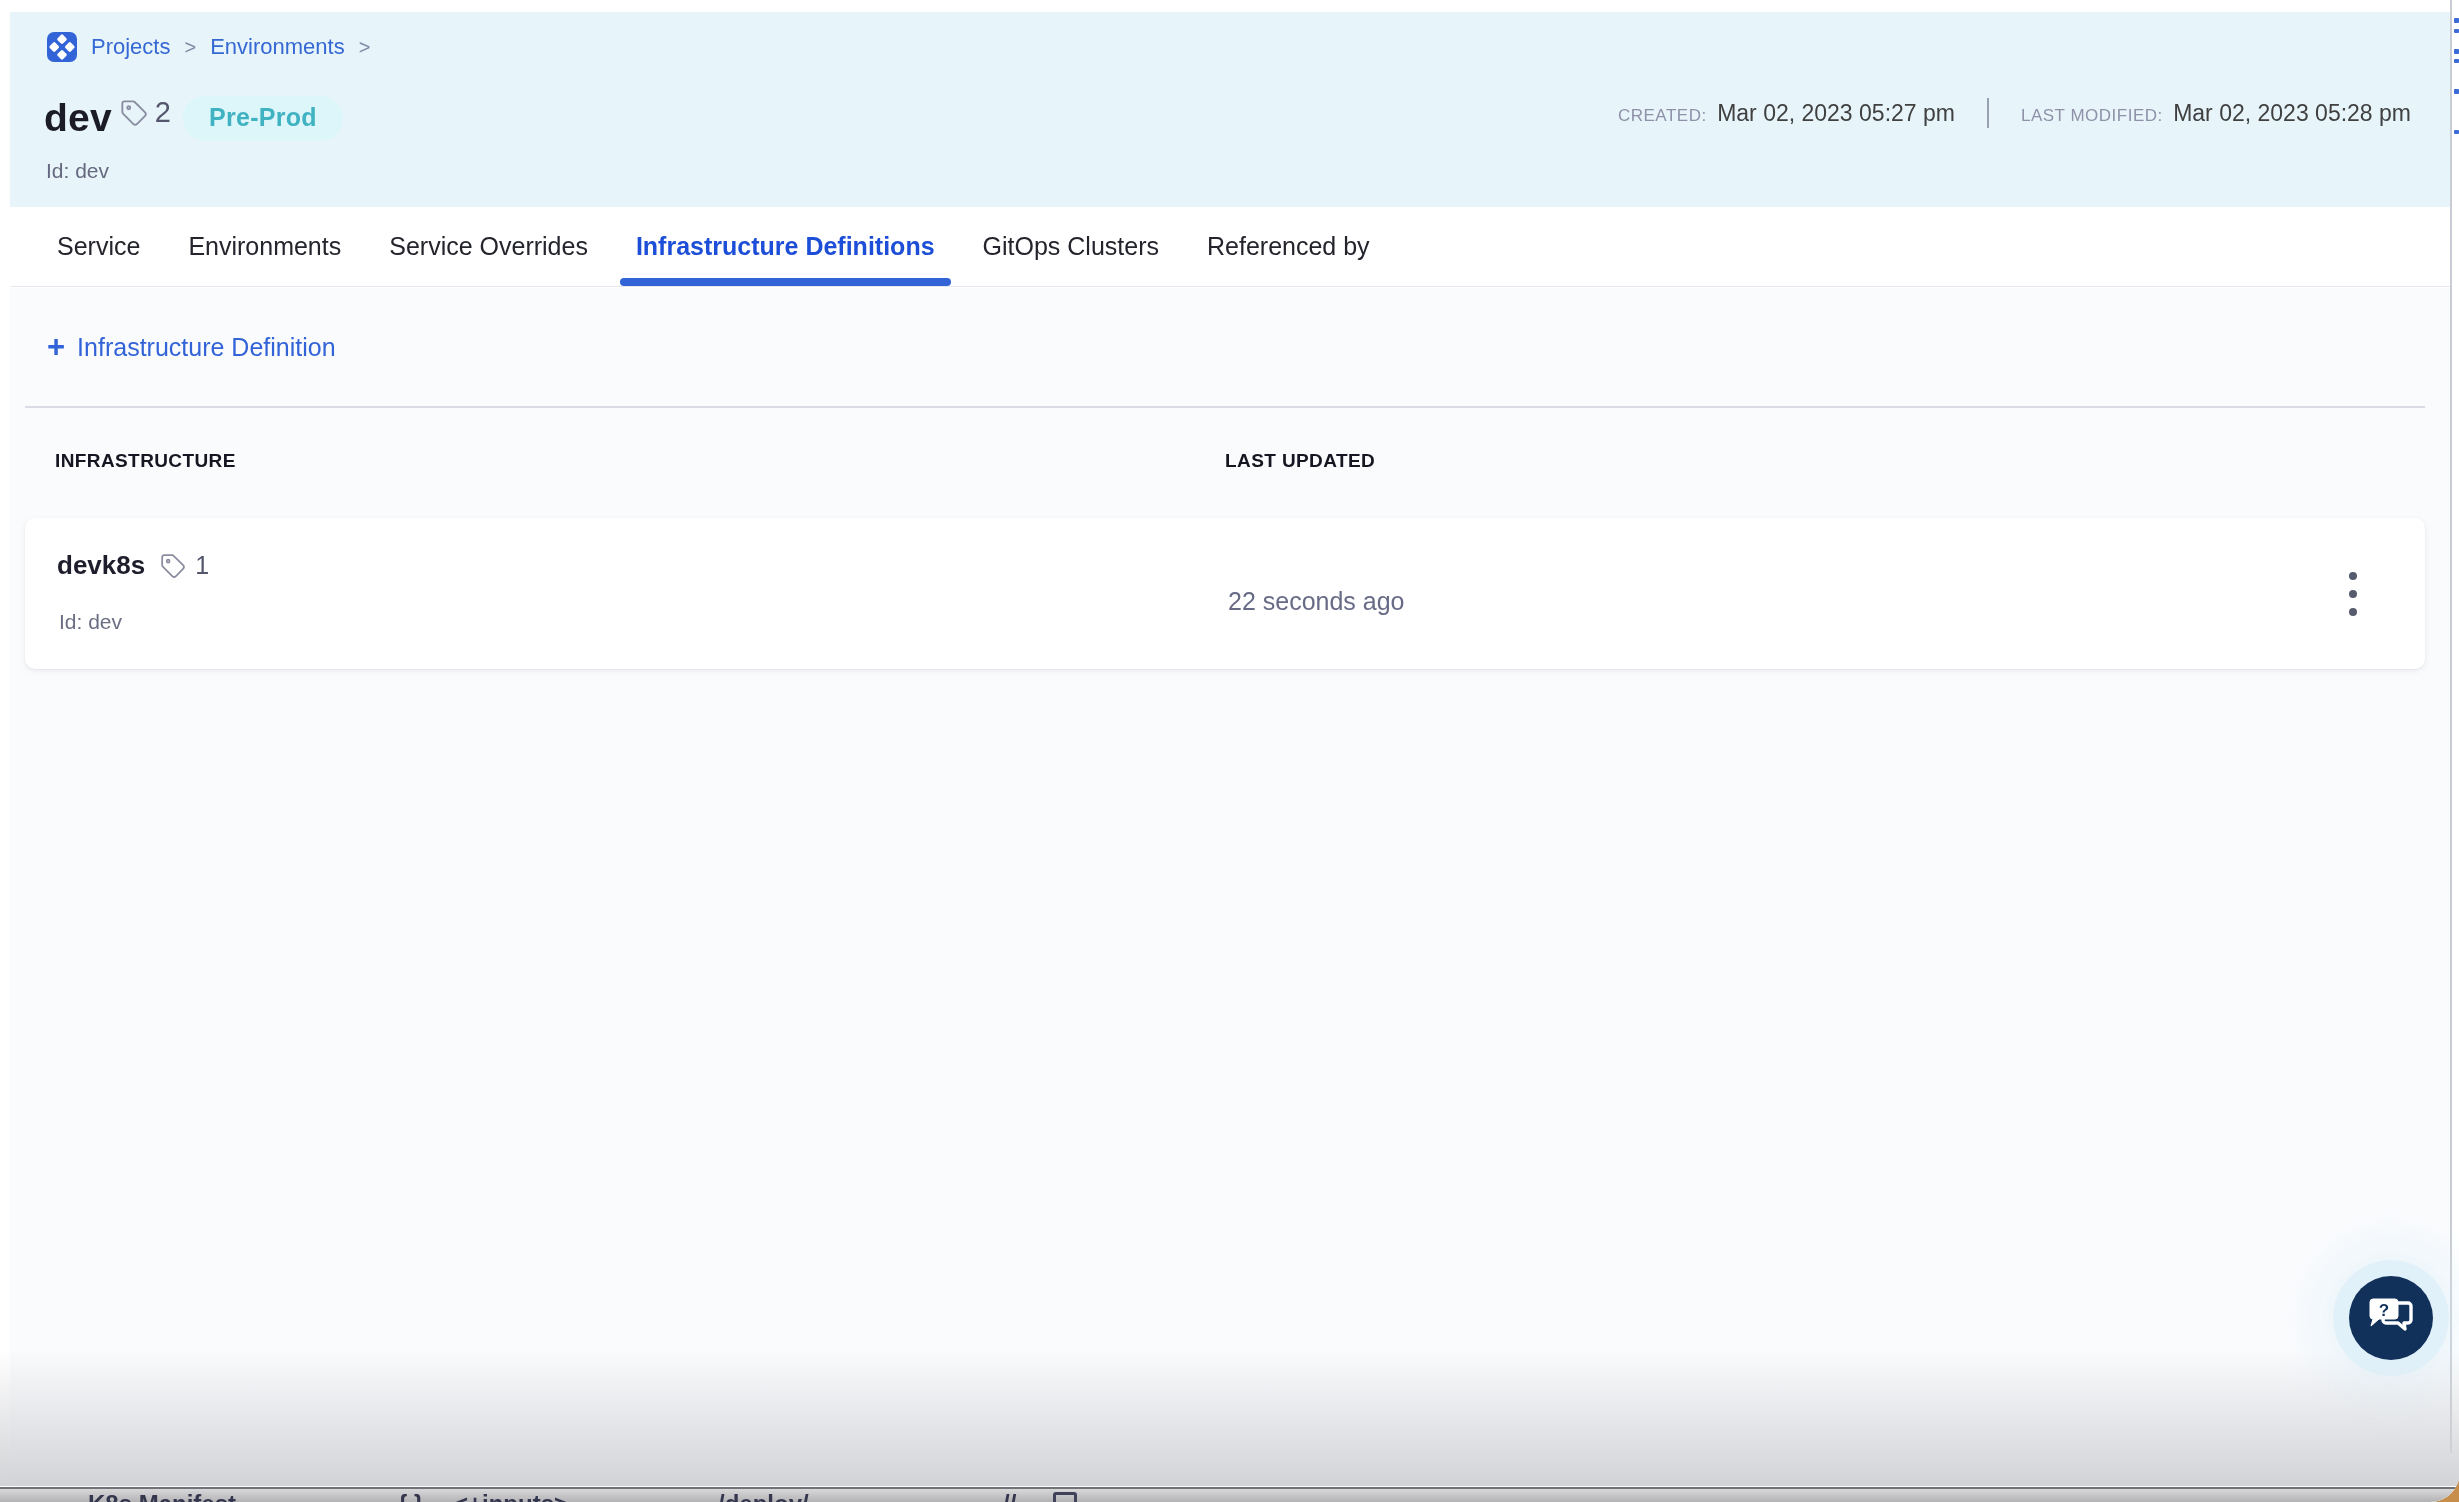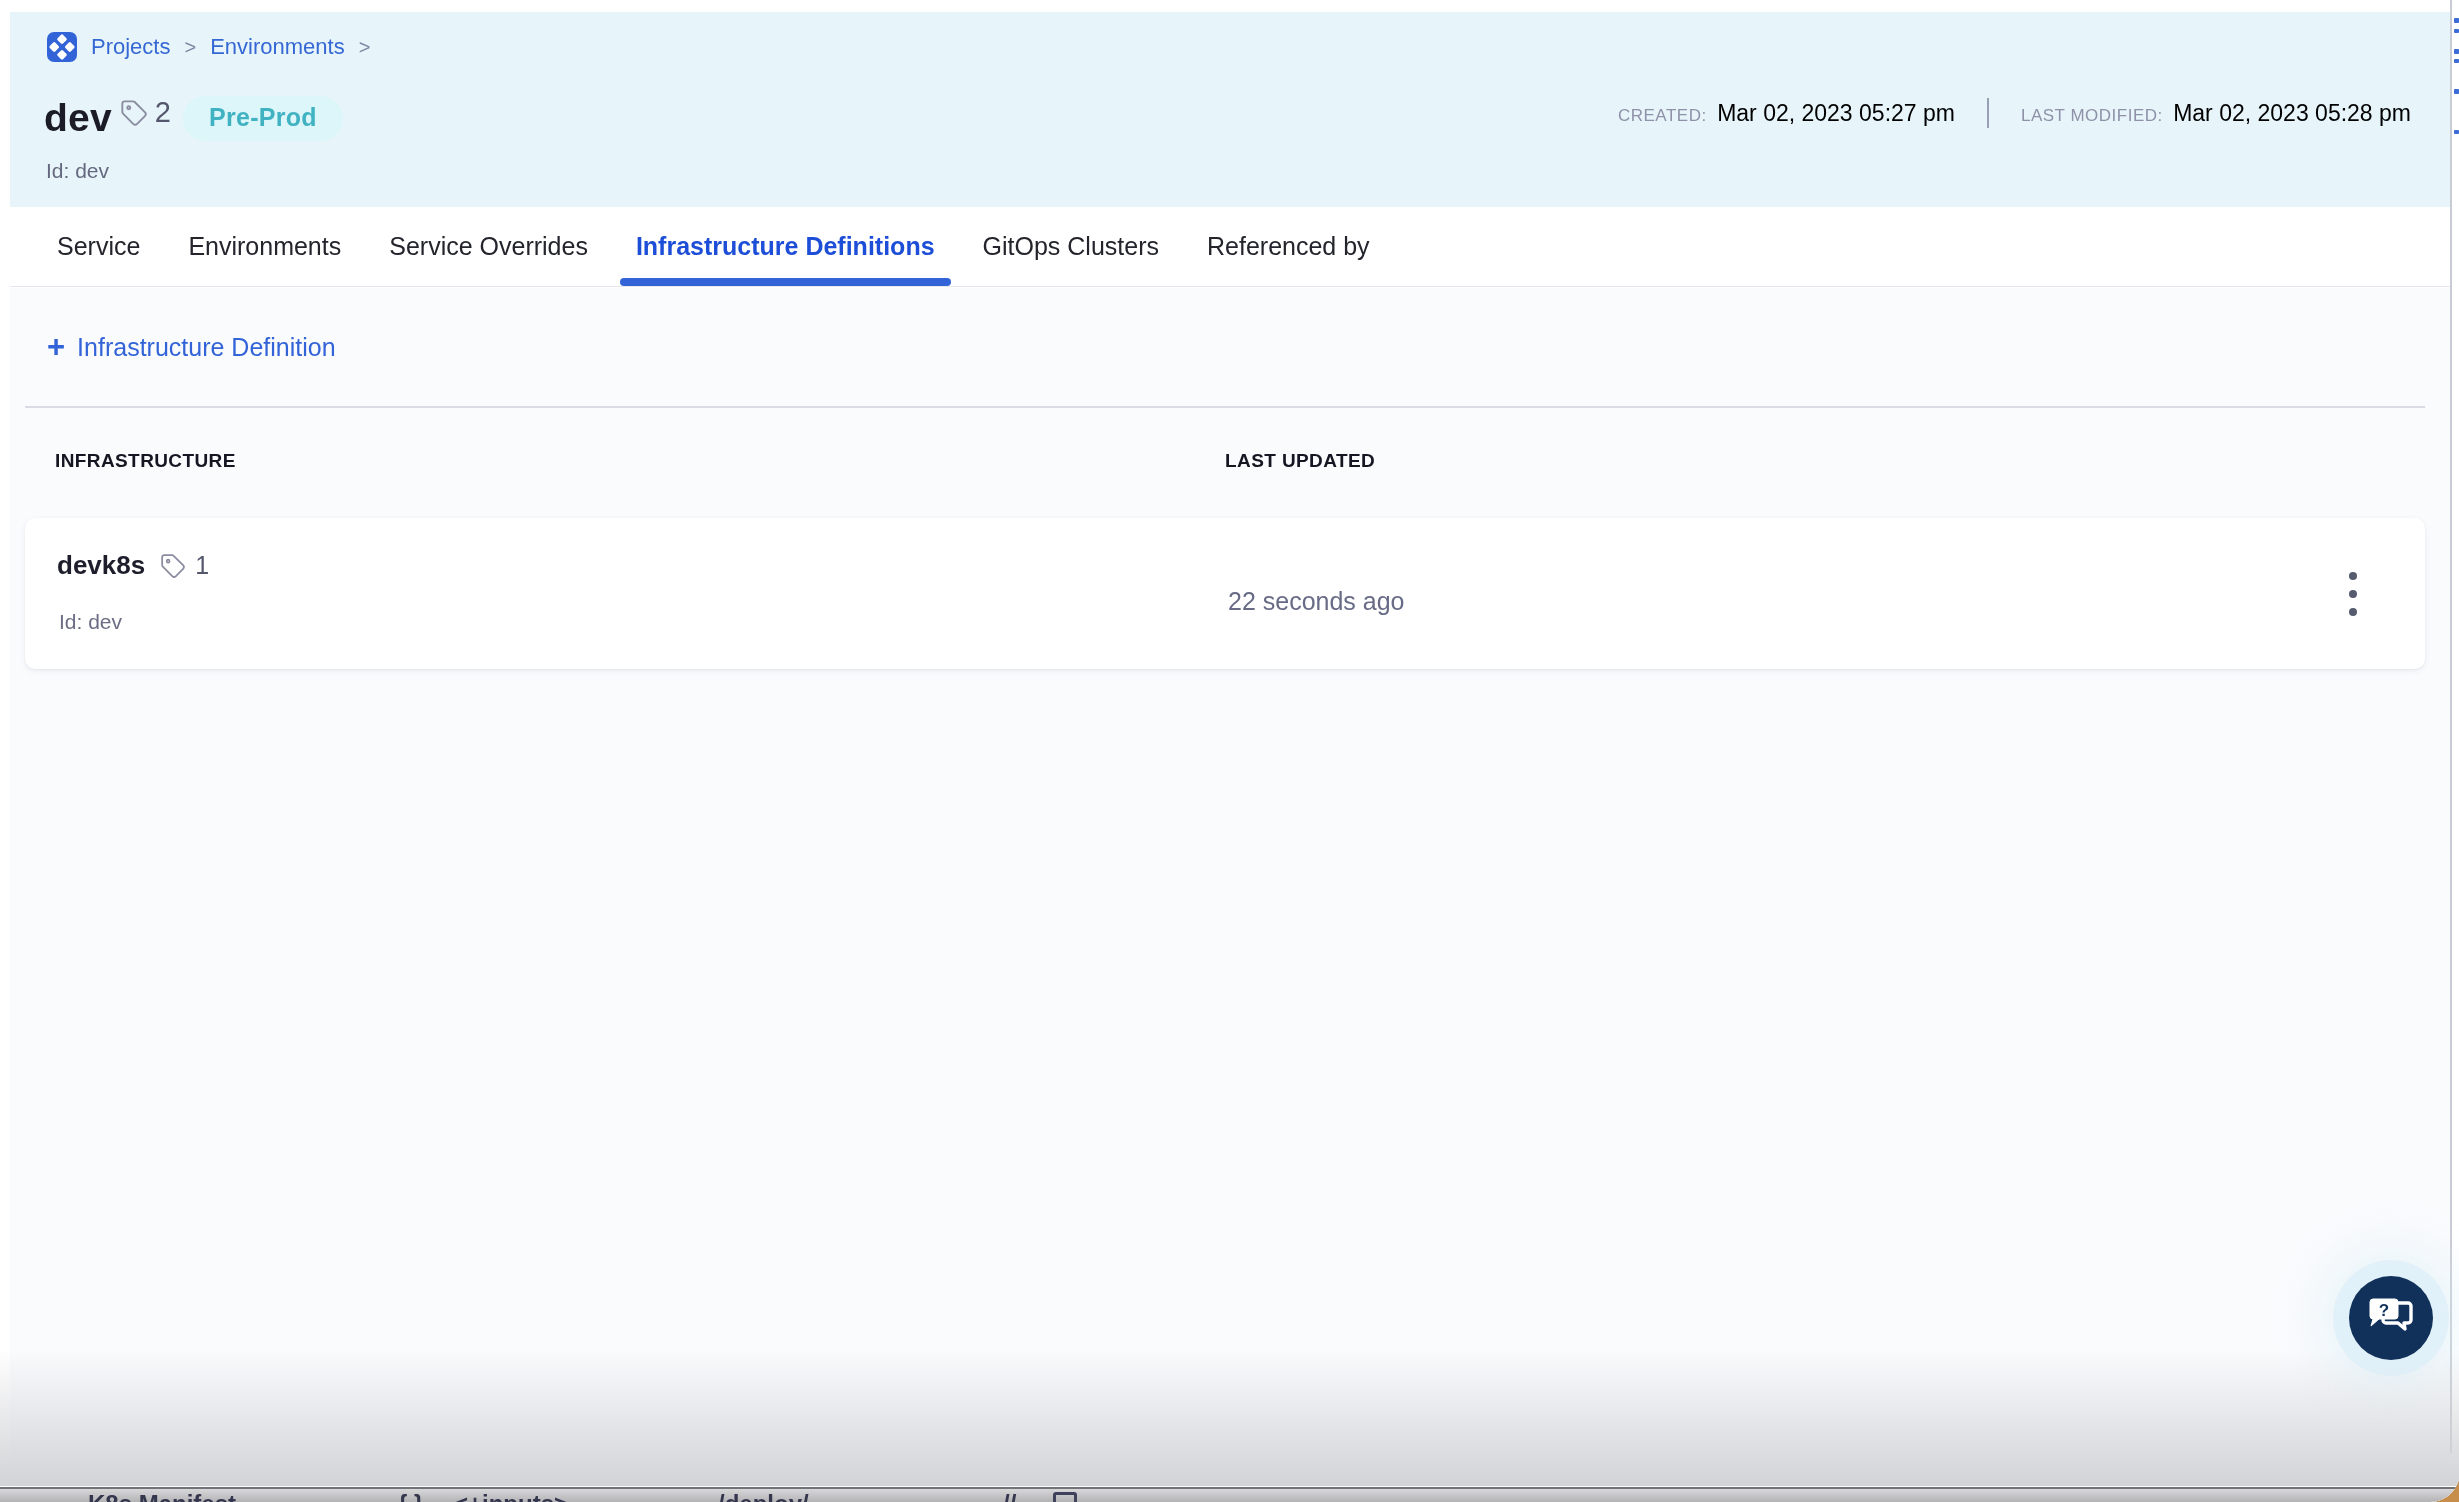--- a/index.html
+++ b/index.html
@@ -40,21 +40,21 @@
     background:#dcf6f9; color:#40b2c2;
     font-size:25px; font-weight:700; letter-spacing:0.3px;
     padding:7px 26px 9px; border-radius:22px;
   }
   .id-line { position:absolute; left:36px; top:147px; font-size:21px; color:#66687f; }
   .meta {
     position:absolute; right:39px; top:86px;
     display:flex; align-items:center; gap:18px; white-space:nowrap;
   }
   .meta-label { font-size:17px; color:#8e91a8; letter-spacing:0.5px; }
-  .meta-value { font-size:23px; color:#000000; margin-left:6px; }
+  .meta-value { font-size:23px; color:#404040; margin-left:6px; }
   .meta-divider { width:2px; height:30px; background:#9aa0b4; margin:0 14px; }
   
   .tabbar {
     position:absolute; left:10px; top:207px; right:10px; height:80px;
     background:#ffffff; border-bottom:1px solid #e6e7ee;
     display:flex; align-items:stretch; gap:48px; padding-left:47px;
   }
   .tab {
     display:flex; align-items:center;
     font-size:25px; color:#23242c; font-weight:500;

